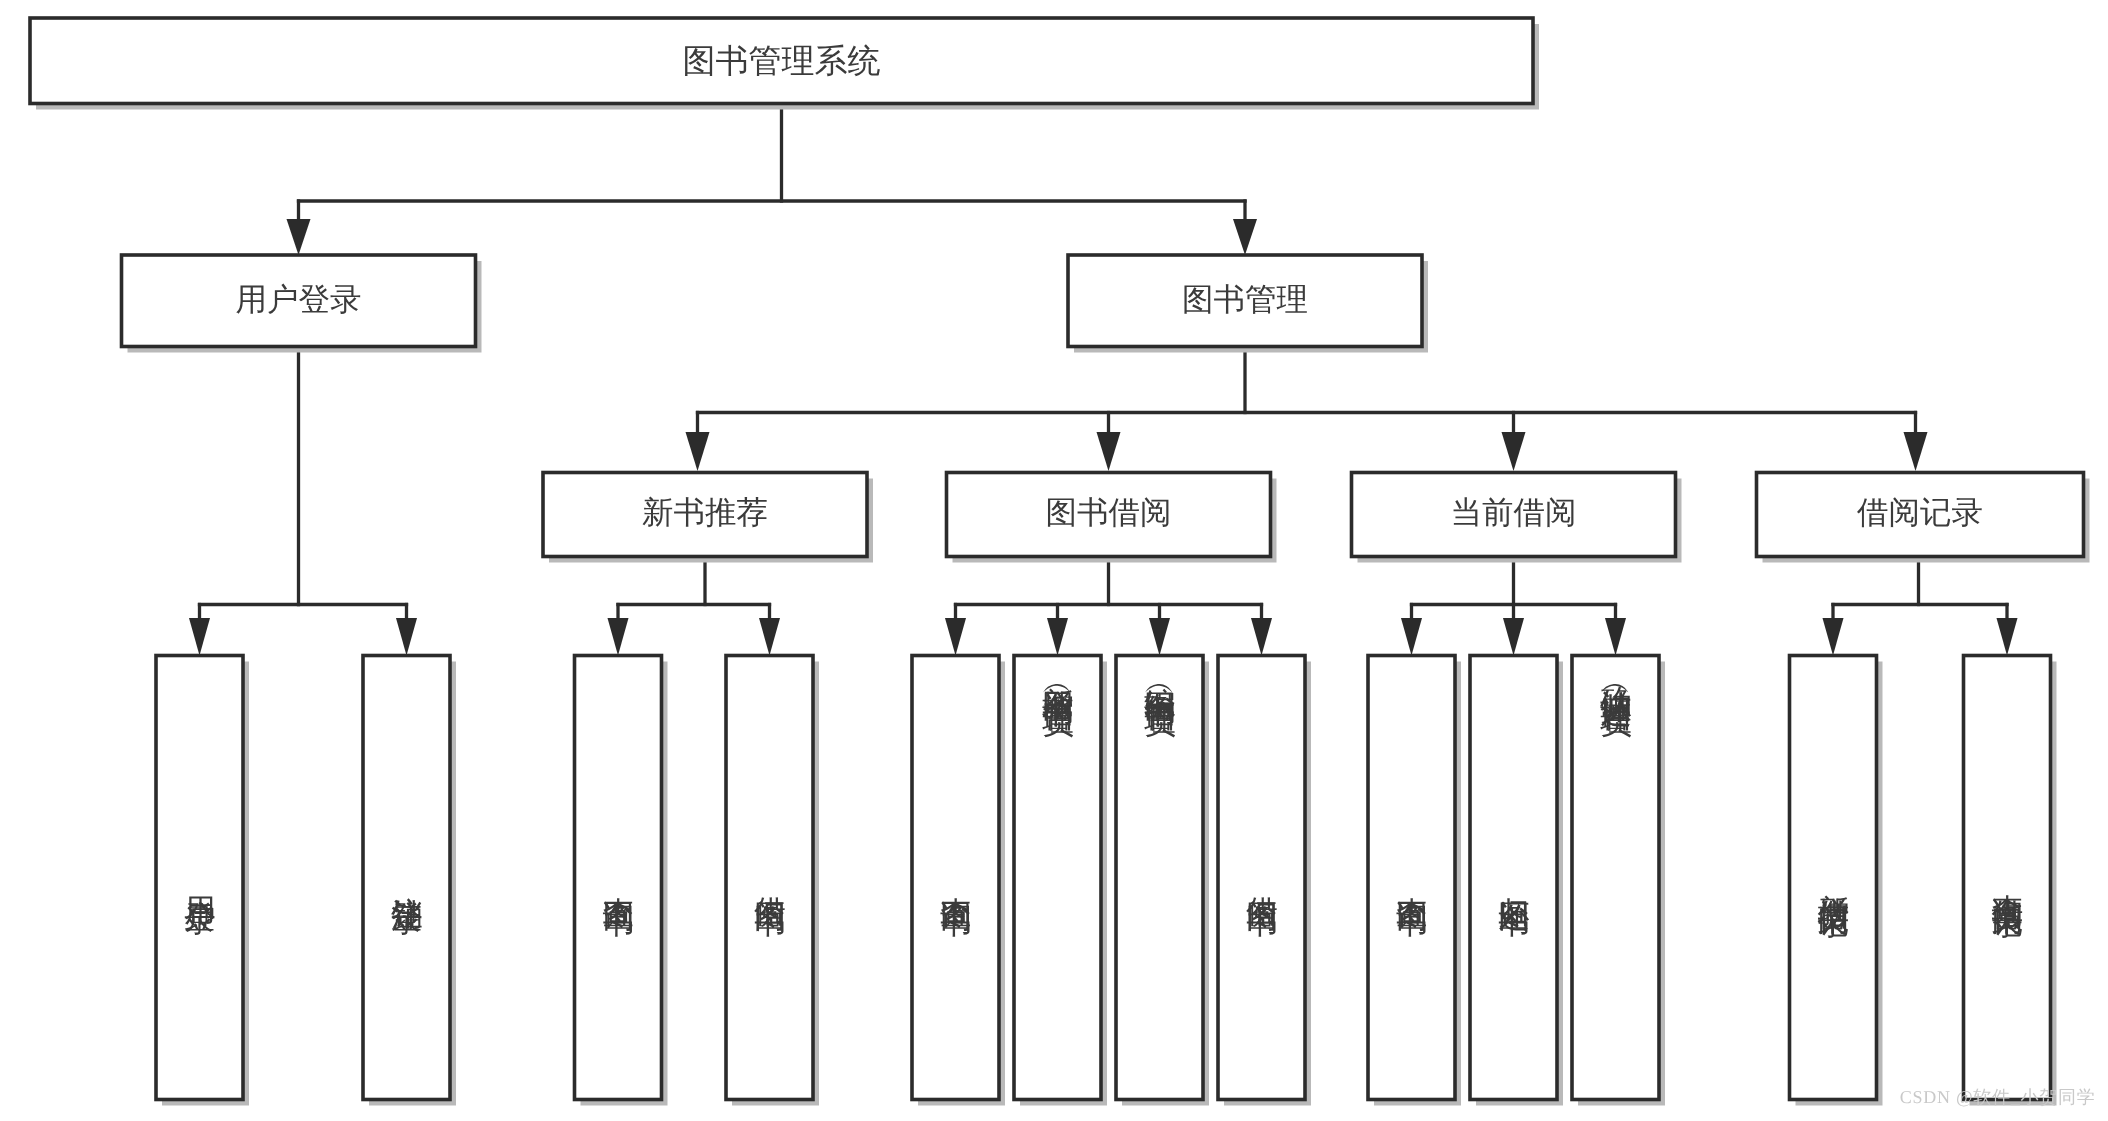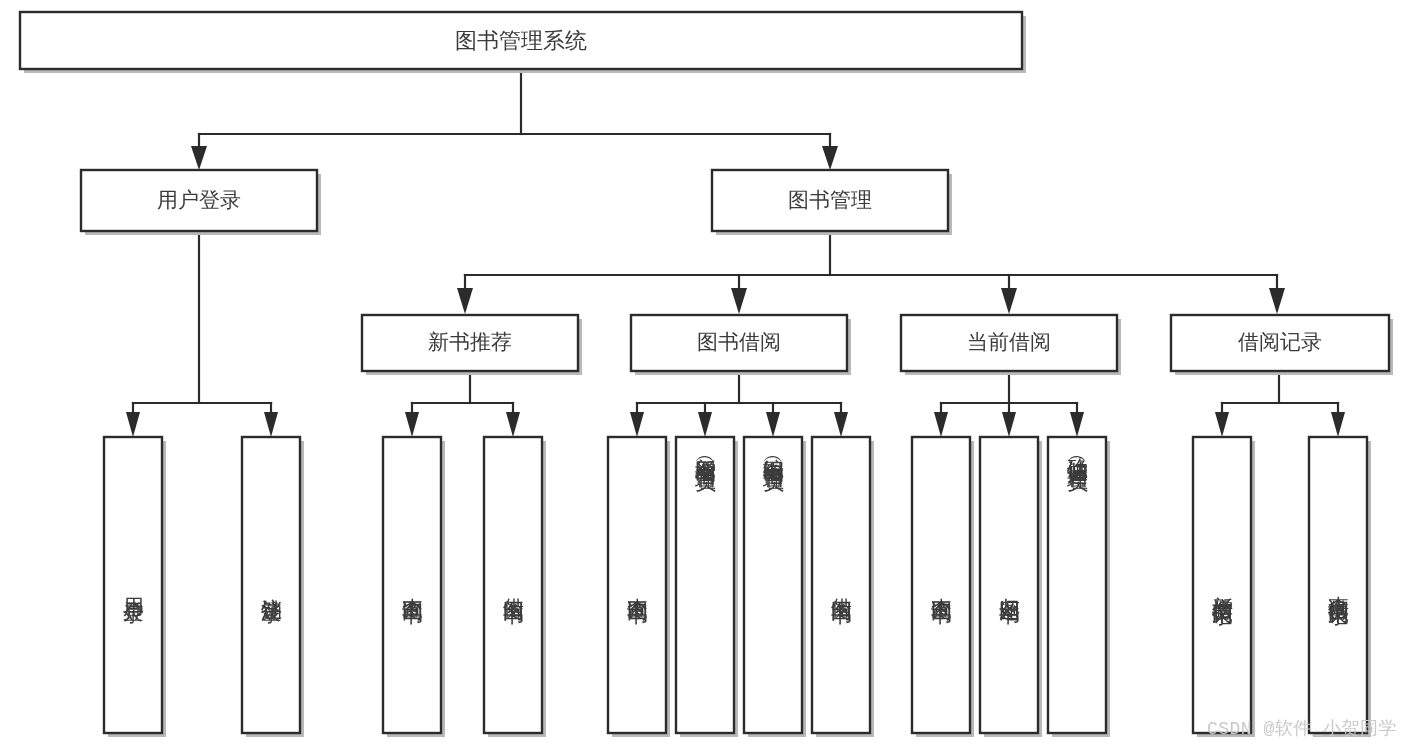--- a/index.html
+++ b/index.html
@@ -75,22 +75,22 @@
     font-size: 21px;
     line-height: 1.18;
     letter-spacing: 2px;
     color: #3b3b3b;
     white-space: nowrap;
   }
   .watermark {
     position: absolute;
     right: 8px;
     bottom: 7px;
-    font-family: Liberation Mono, monospace;
-    font-size: 18px;
+    font-family: Liberation Serif, serif;
+    font-size: 12px;
     color: #c9c9c9;
     letter-spacing: 0.5px;
     white-space: nowrap;
     user-select: none;
   }
 </style>
 </head>
 <body>
 
 <div id="diagram-root">

